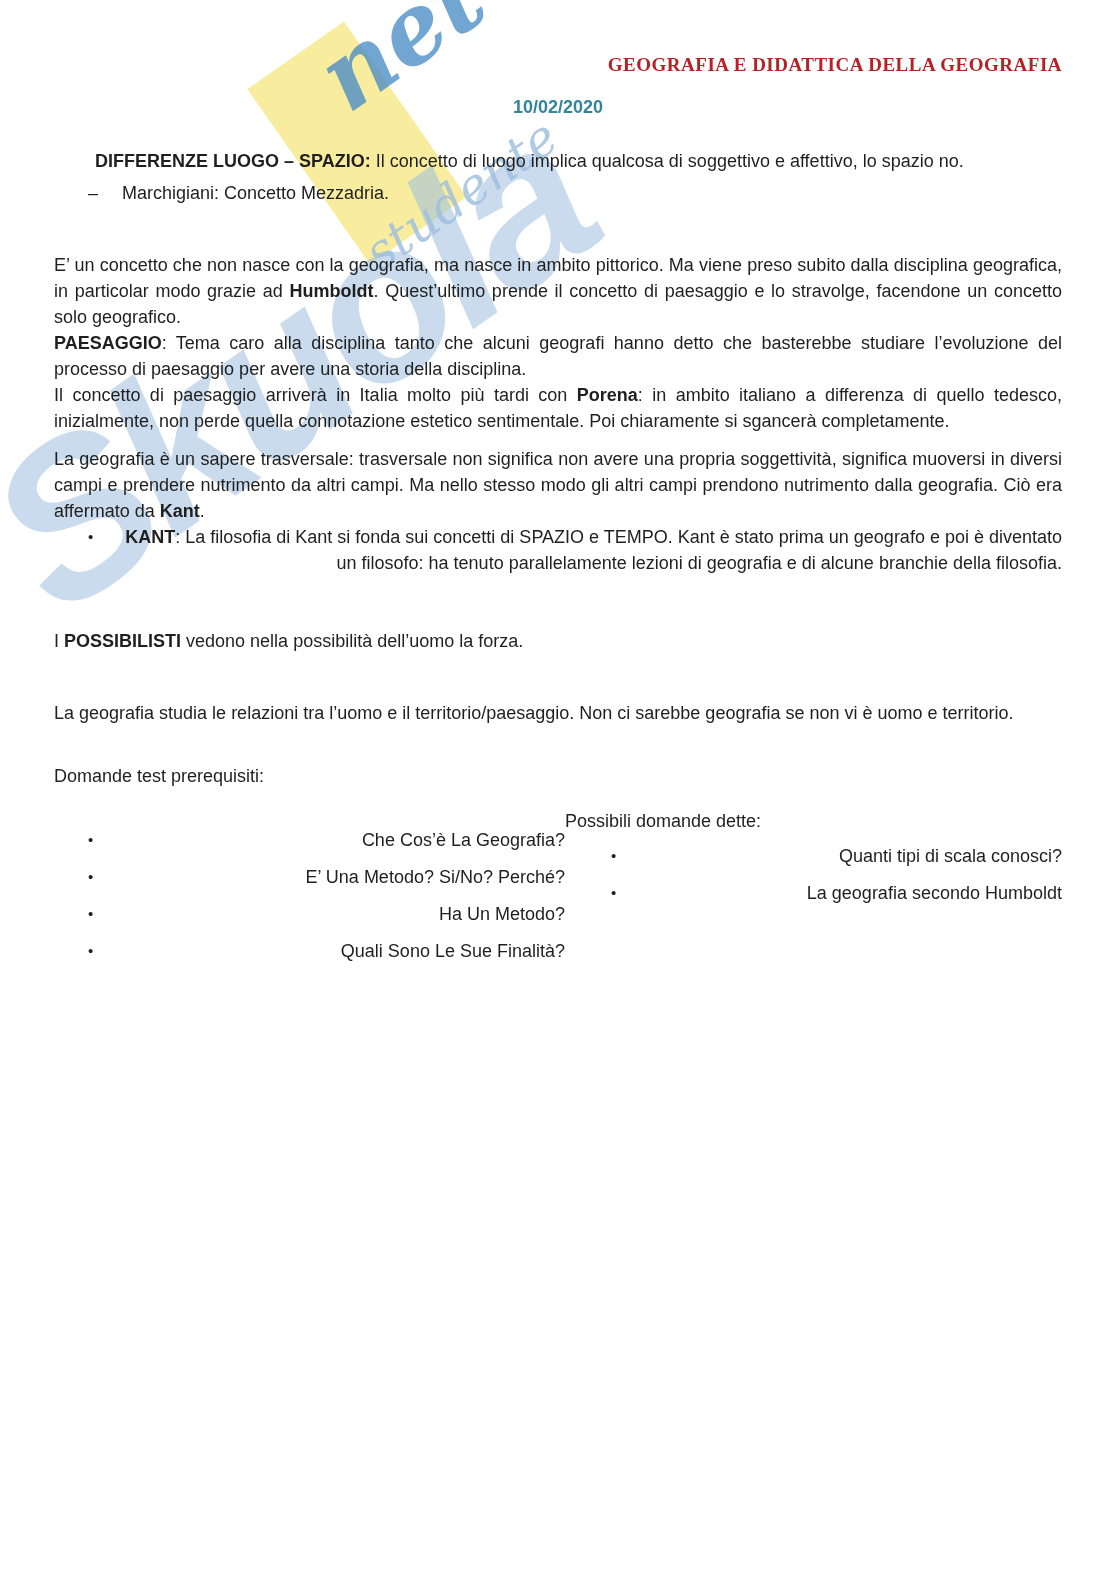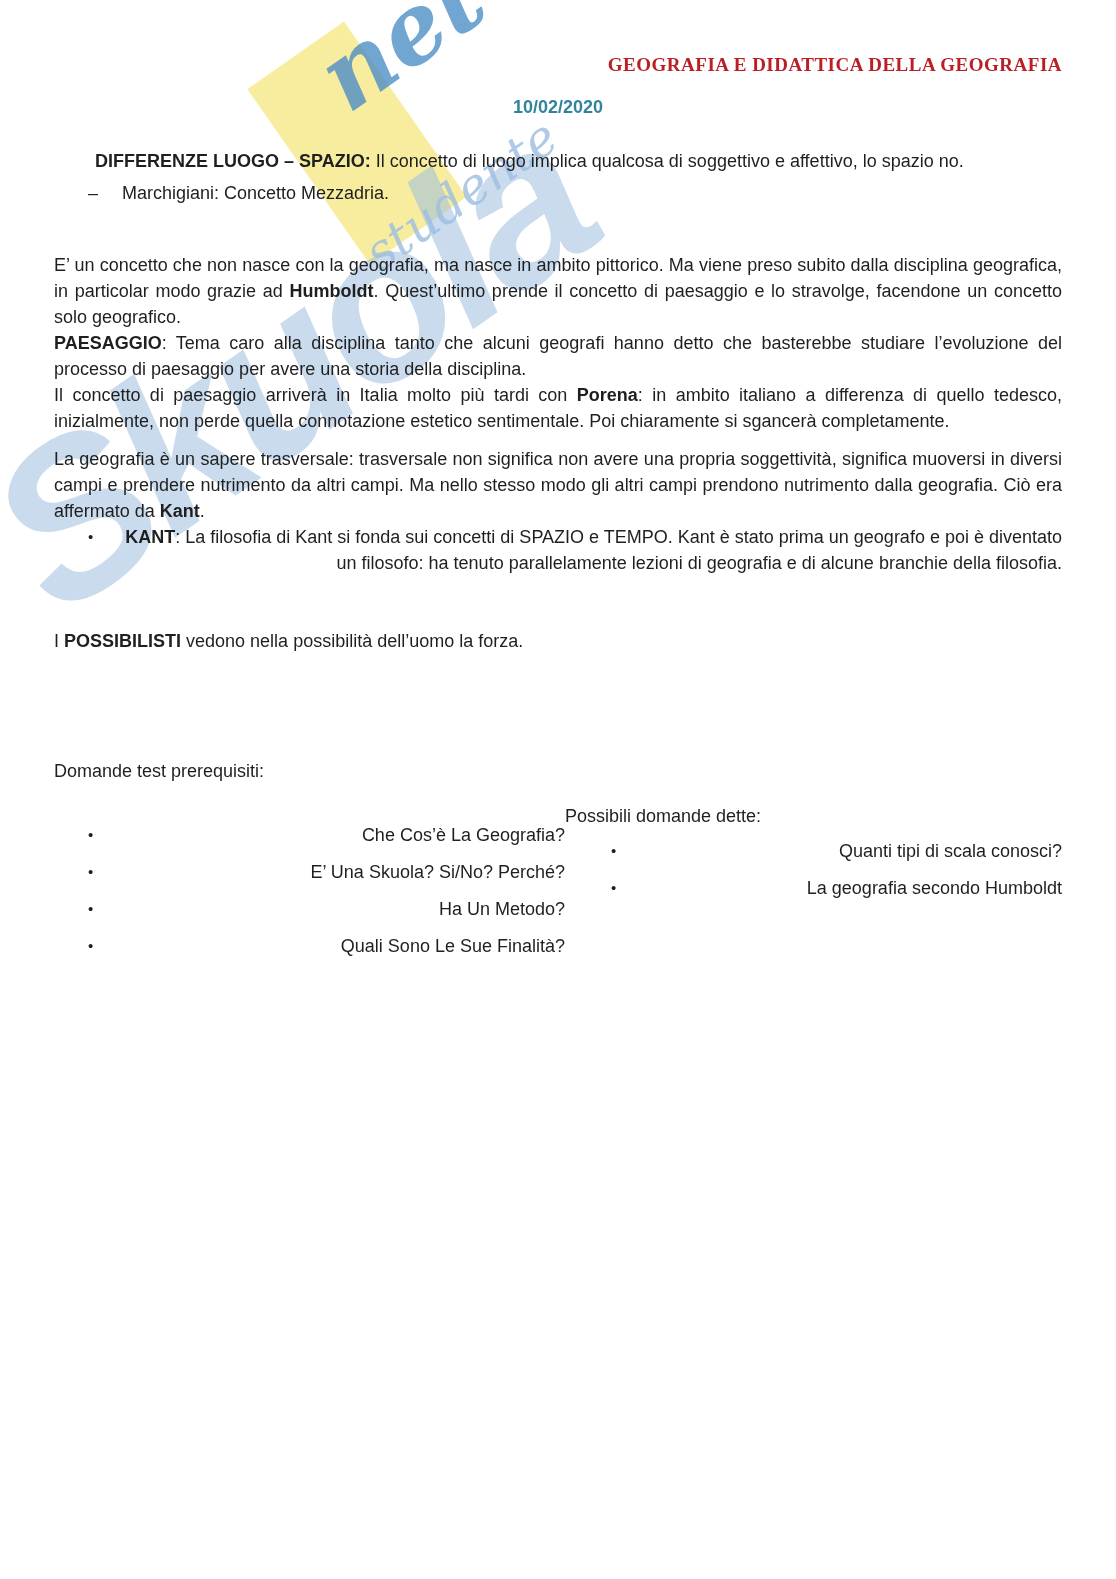--- a/index.html
+++ b/index.html
@@ -76,21 +76,21 @@
   .mt-para1{margin-top:28px;margin-left:41px;}
   .dash-item{margin-top:6px; display:flex;}
   .dash-item .dash{width:34px; margin-left:34px; flex:none;}
   .mt-paesaggio{margin-top:46px;}
   .mt-trasv{margin-top:12px;}
   .bullet-item{display:flex;}
   .bullet-item .dot{width:34px; margin-left:34px; flex:none; font-size:15px; line-height:26px;}
   .bullet-item .btext{flex:1;text-align:right;}
   .mt-poss{margin-top:52px;}
   .mt-relaz{margin-top:46px;}
-  .mt-domande{margin-top:104px;}
+  .mt-domande{margin-top:37px;}
 
   .columns{display:flex; margin-top:12px;}
   .col-left{width:511px; flex:none;}
   .col-right{flex:1;}
   .col-left .bullet-item{margin-top:11px;}
   .col-left .bullet-item:first-child{margin-top:26px;}
   .col-right-header{margin-top:10px; font-size:18px;}
   .col-right .bullet-item{margin-top:11px;}
   .col-right .bullet-item:first-child{margin-top:28px;}
   .col-right .bullet-item .dot{margin-left:46px; width:19px;}
@@ -130,32 +130,33 @@
     <div class="mt-trasv">
       <p class="body-text just"><span>La geografia è un sapere trasversale: trasversale non significa non avere una propria soggettività, significa muoversi in diversi campi e prendere nutrimento da altri campi. Ma nello stesso modo gli altri campi prendono nutrimento dalla geografia. Ciò era affermato da </span><b>Kant</b><span>.</span></p>
       <div class="body-text bullet-item">
         <span class="dot">•</span>
         <div class="btext just"><b>KANT</b><span>: La filosofia di Kant si fonda sui concetti di SPAZIO e TEMPO. Kant è stato prima un geografo e poi è diventato un filosofo: ha tenuto parallelamente lezioni di geografia e di alcune branchie della filosofia.</span></div>
       </div>
     </div>
 
     <p class="body-text mt-poss"><span>I </span><b>POSSIBILISTI</b><span> vedono nella possibilità dell’uomo la forza.</span></p>
 
+    <p class="body-text just mt-relaz">La geografia studia le relazioni tra l’uomo e il territorio/paesaggio. Non ci sarebbe geografia se non vi è uomo e territorio.</p>
 
     <p class="body-text mt-domande">Domande test prerequisiti:</p>
 
     <div class="columns">
       <div class="col-left">
         <div class="body-text bullet-item">
           <span class="dot">•</span>
           <div class="btext">Che Cos’è La Geografia?</div>
         </div>
         <div class="body-text bullet-item">
           <span class="dot">•</span>
-          <div class="btext">E’ Una Skuola? Si/No? Perché?</div>
+          <div class="btext">E’ Una Metodo? Si/No? Perché?</div>
         </div>
         <div class="body-text bullet-item">
           <span class="dot">•</span>
           <div class="btext">Ha Un Metodo?</div>
         </div>
         <div class="body-text bullet-item">
           <span class="dot">•</span>
           <div class="btext">Quali Sono Le Sue Finalità?</div>
         </div>
       </div>

